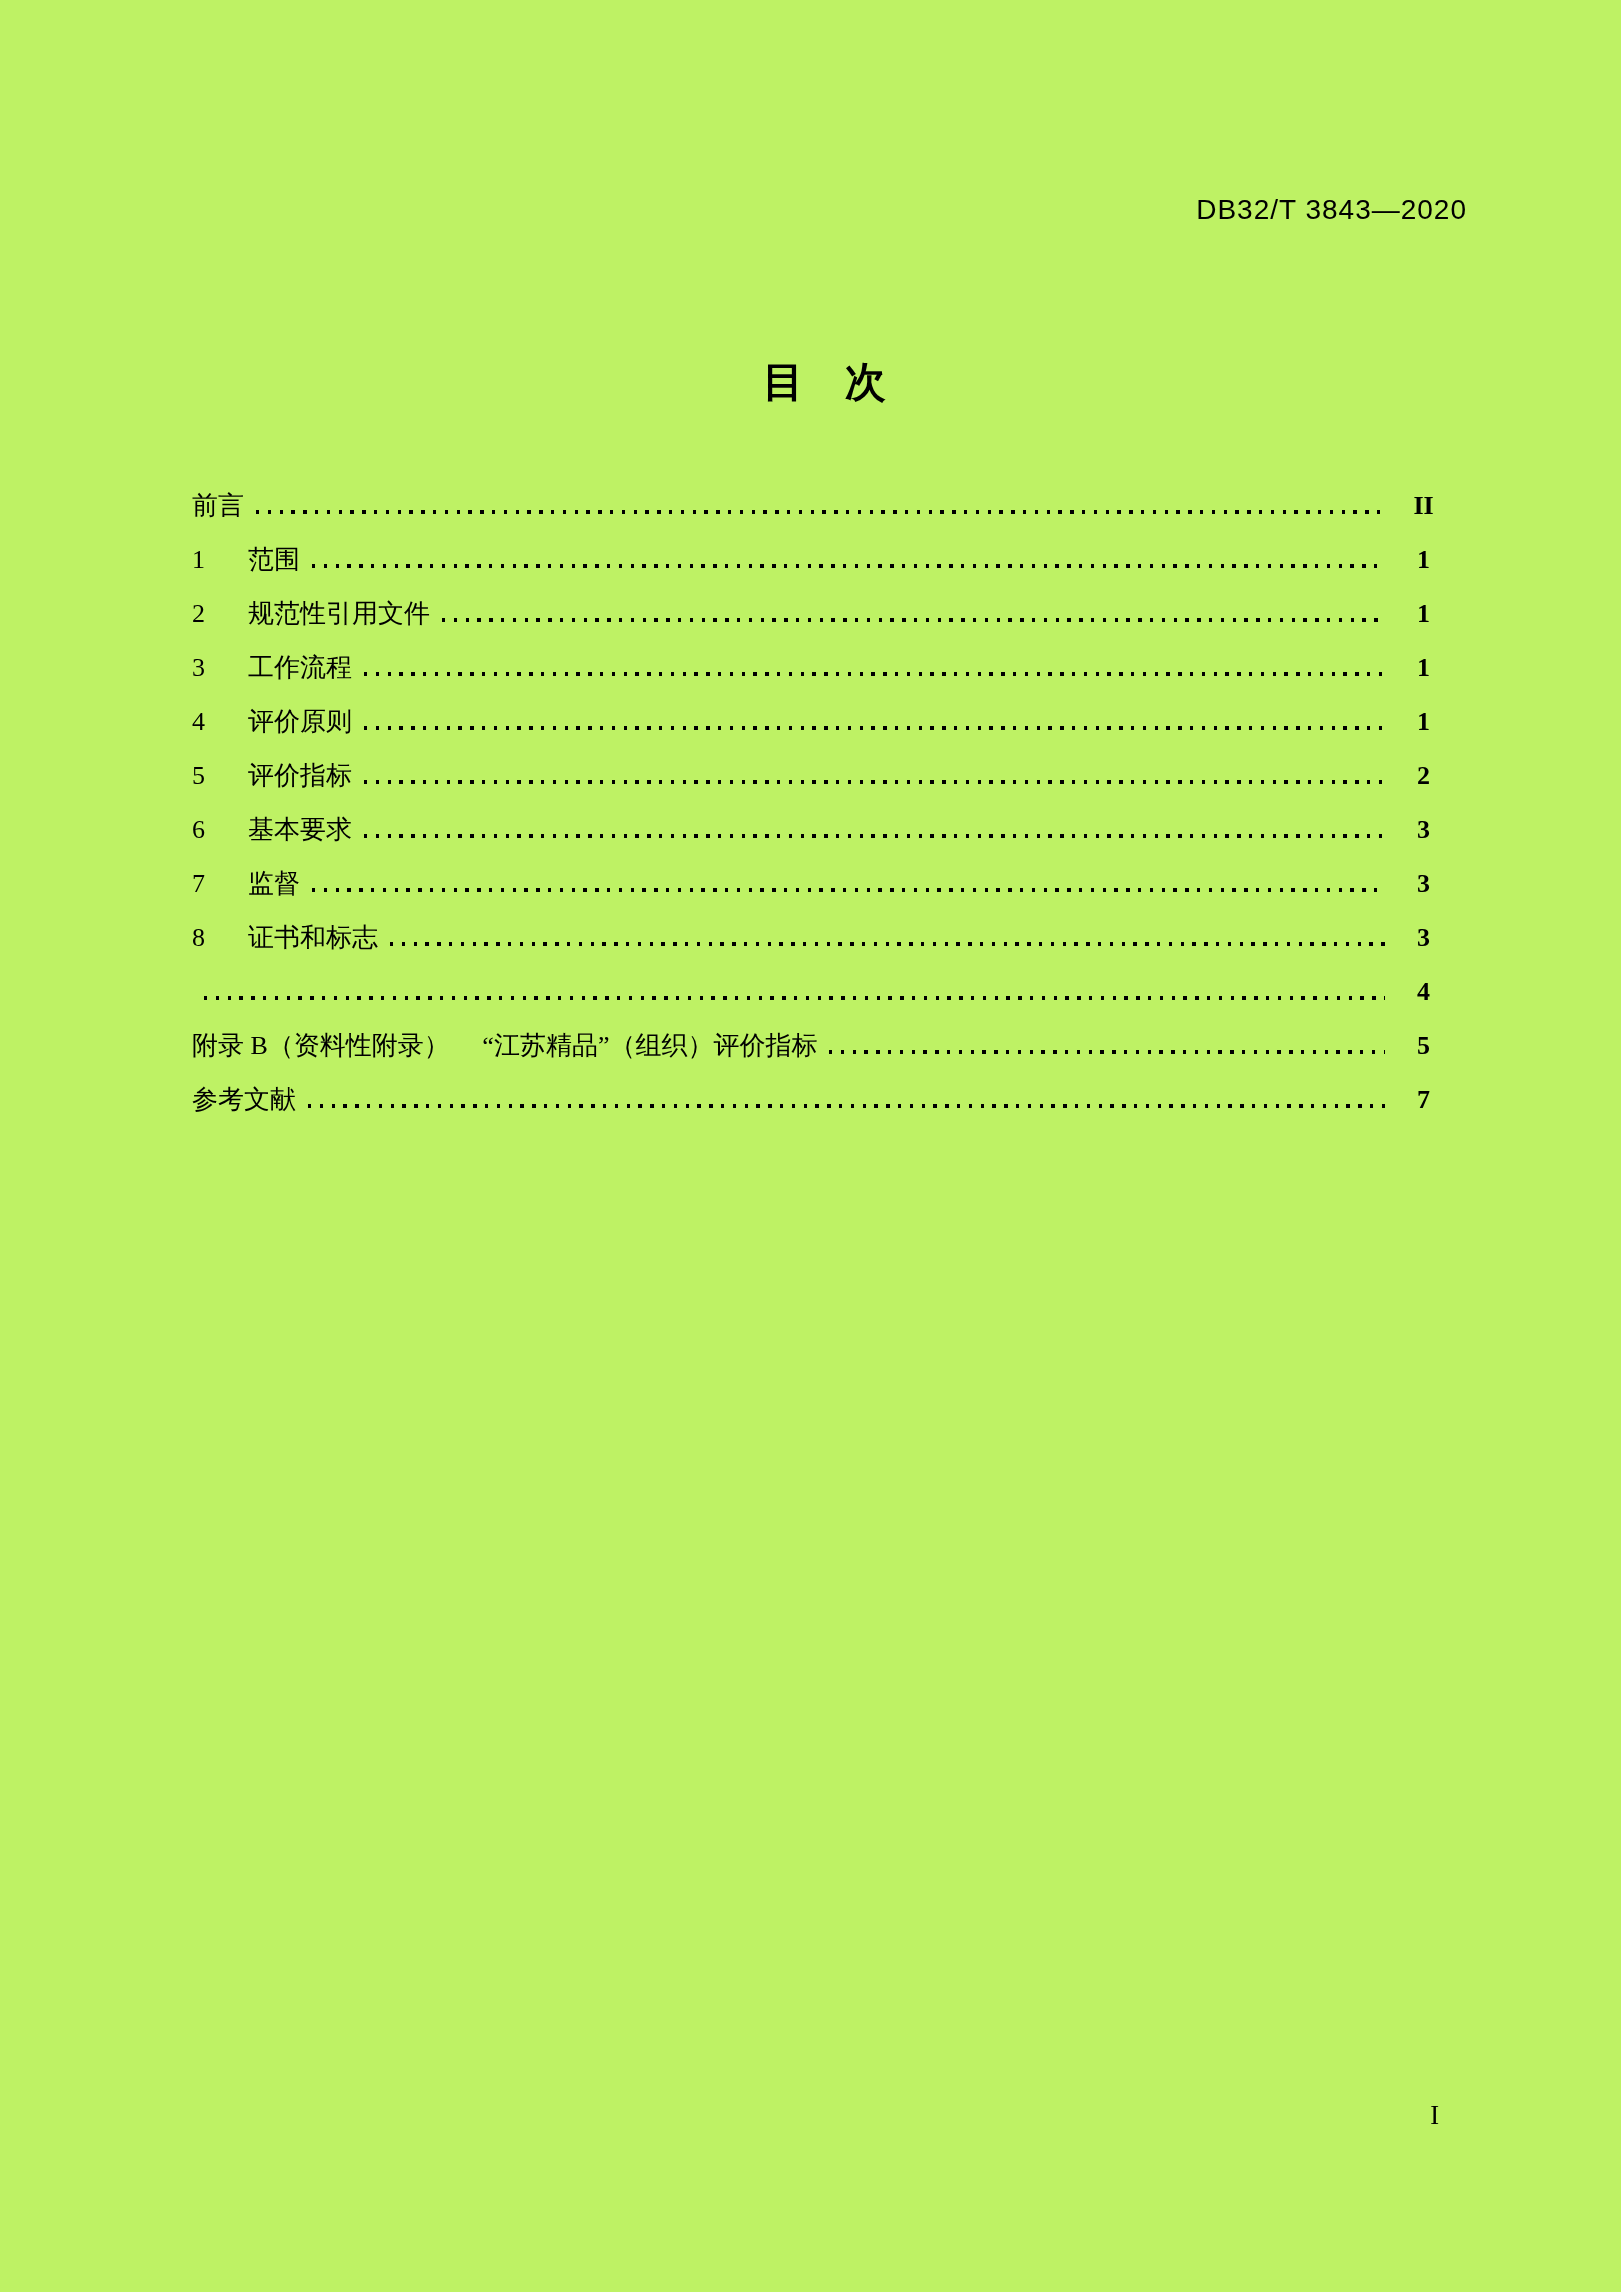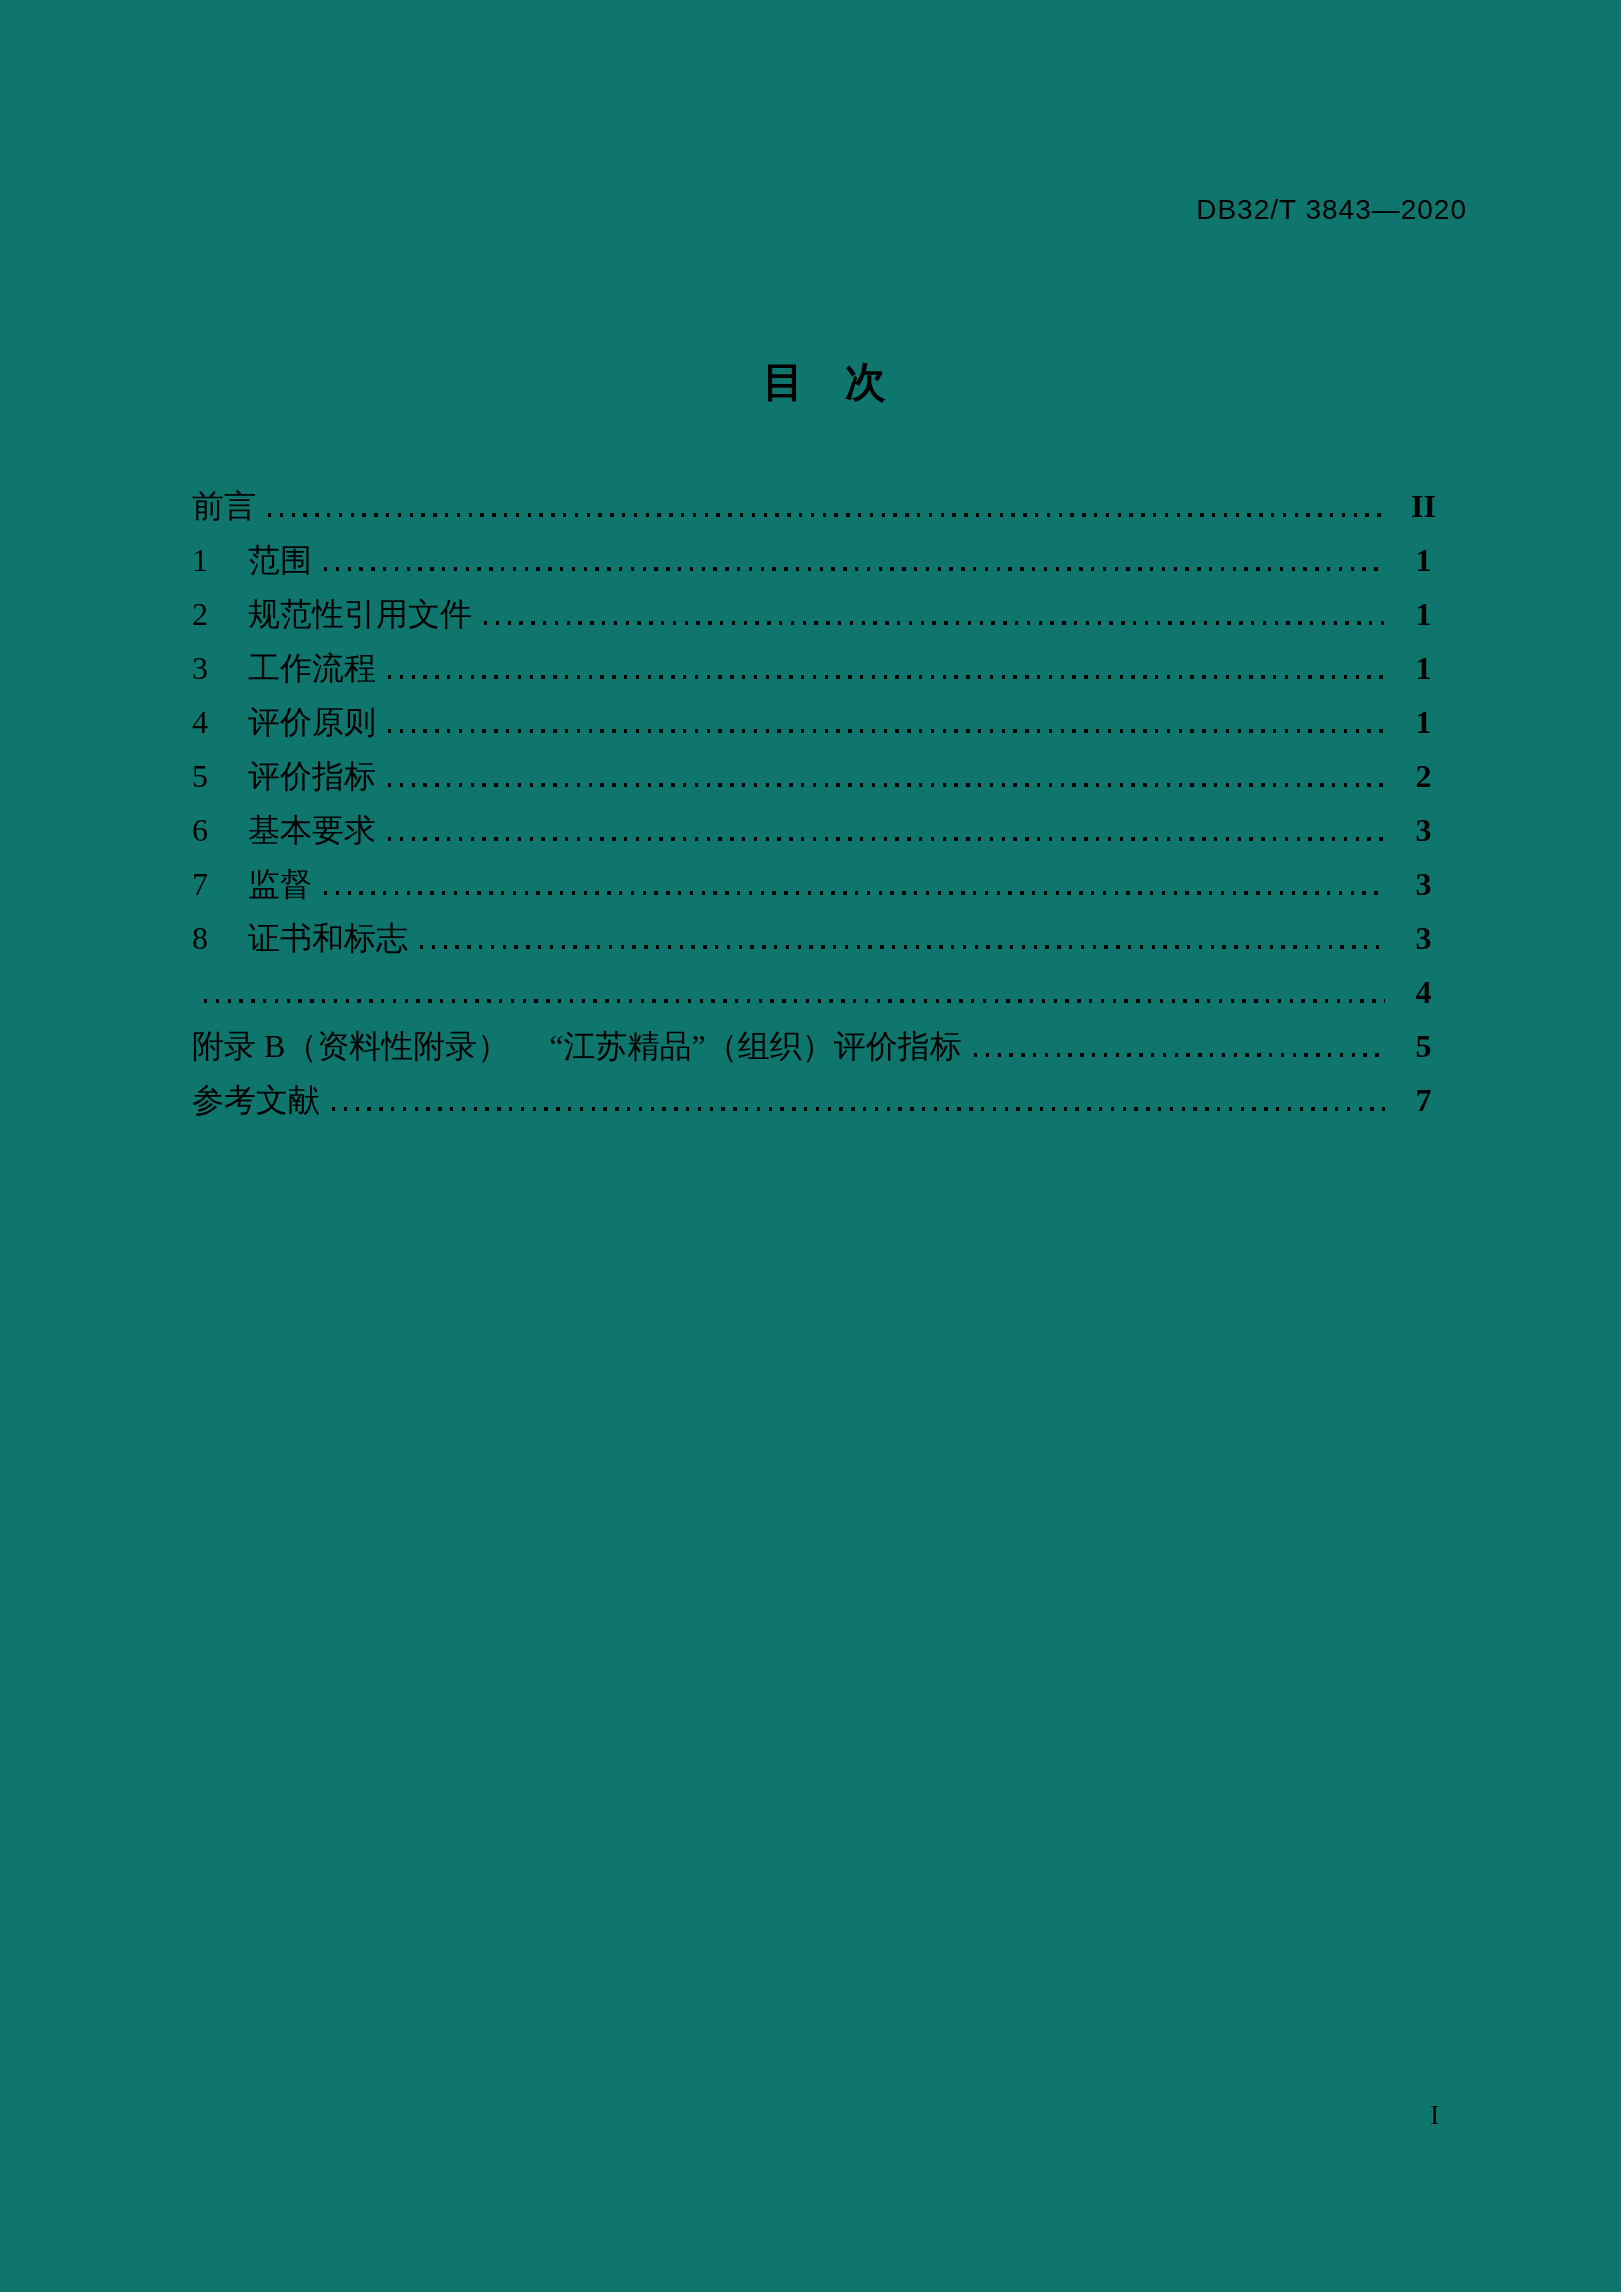--- a/index.html
+++ b/index.html
@@ -4,21 +4,21 @@
 <style>
   html, body {
     margin: 0;
     padding: 0;
     background: #ffffff;
   }
   .page {
     position: relative;
     width: 1621px;
     height: 2293px;
-    background: #0f766e;
+    background: #bef264;
     color: #000000;
     font-family: "Liberation Serif", "DejaVu Serif", serif;
     overflow: hidden;
   }
   
   .header-row {
     position: absolute;
     top: 194px;
     left: 0;
     right: 154px;
@@ -49,21 +49,21 @@
     position: absolute;
     top: 479px;
     left: 192px;
     width: 1256px;
   }
   .toc-row {
     display: flex;
     align-items: baseline;
     height: 54px;
     line-height: 54px;
-    font-size: 32px;
+    font-size: 26px;
     color: #000;
   }
   .toc-num {
     flex: 0 0 56px;
     white-space: pre;
   }
   .toc-num:empty {
     flex: 0 0 0px;
   }
   .toc-label {

